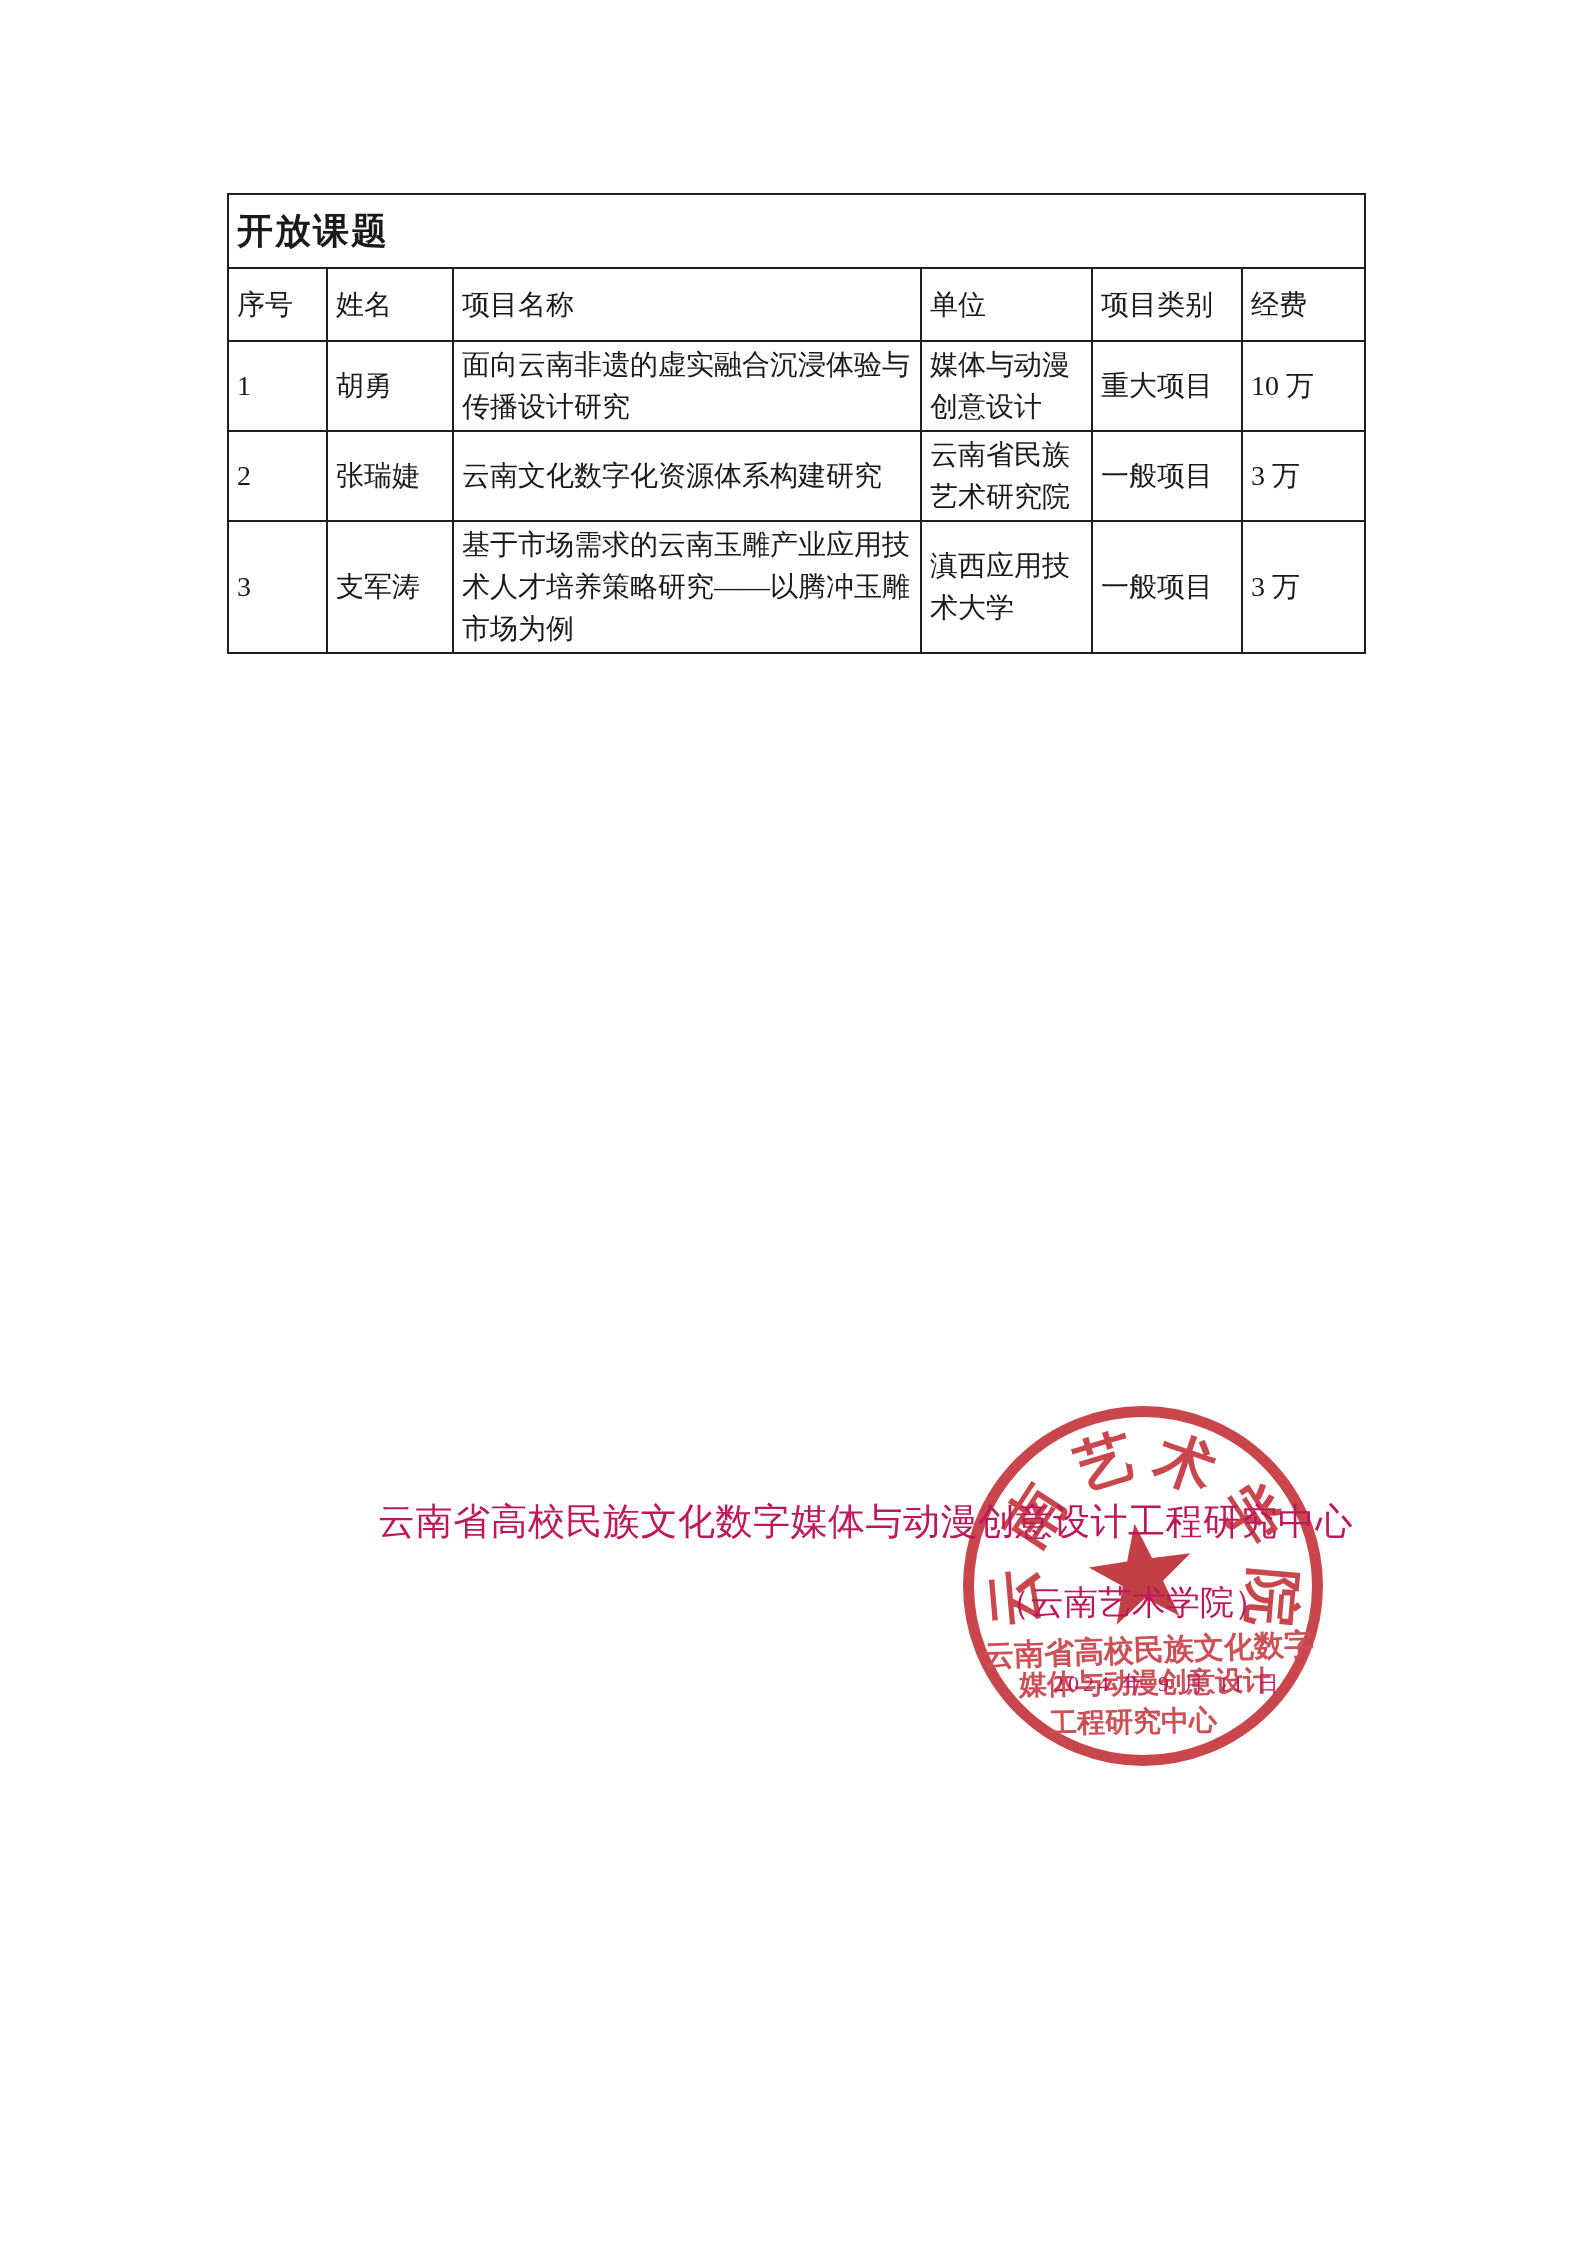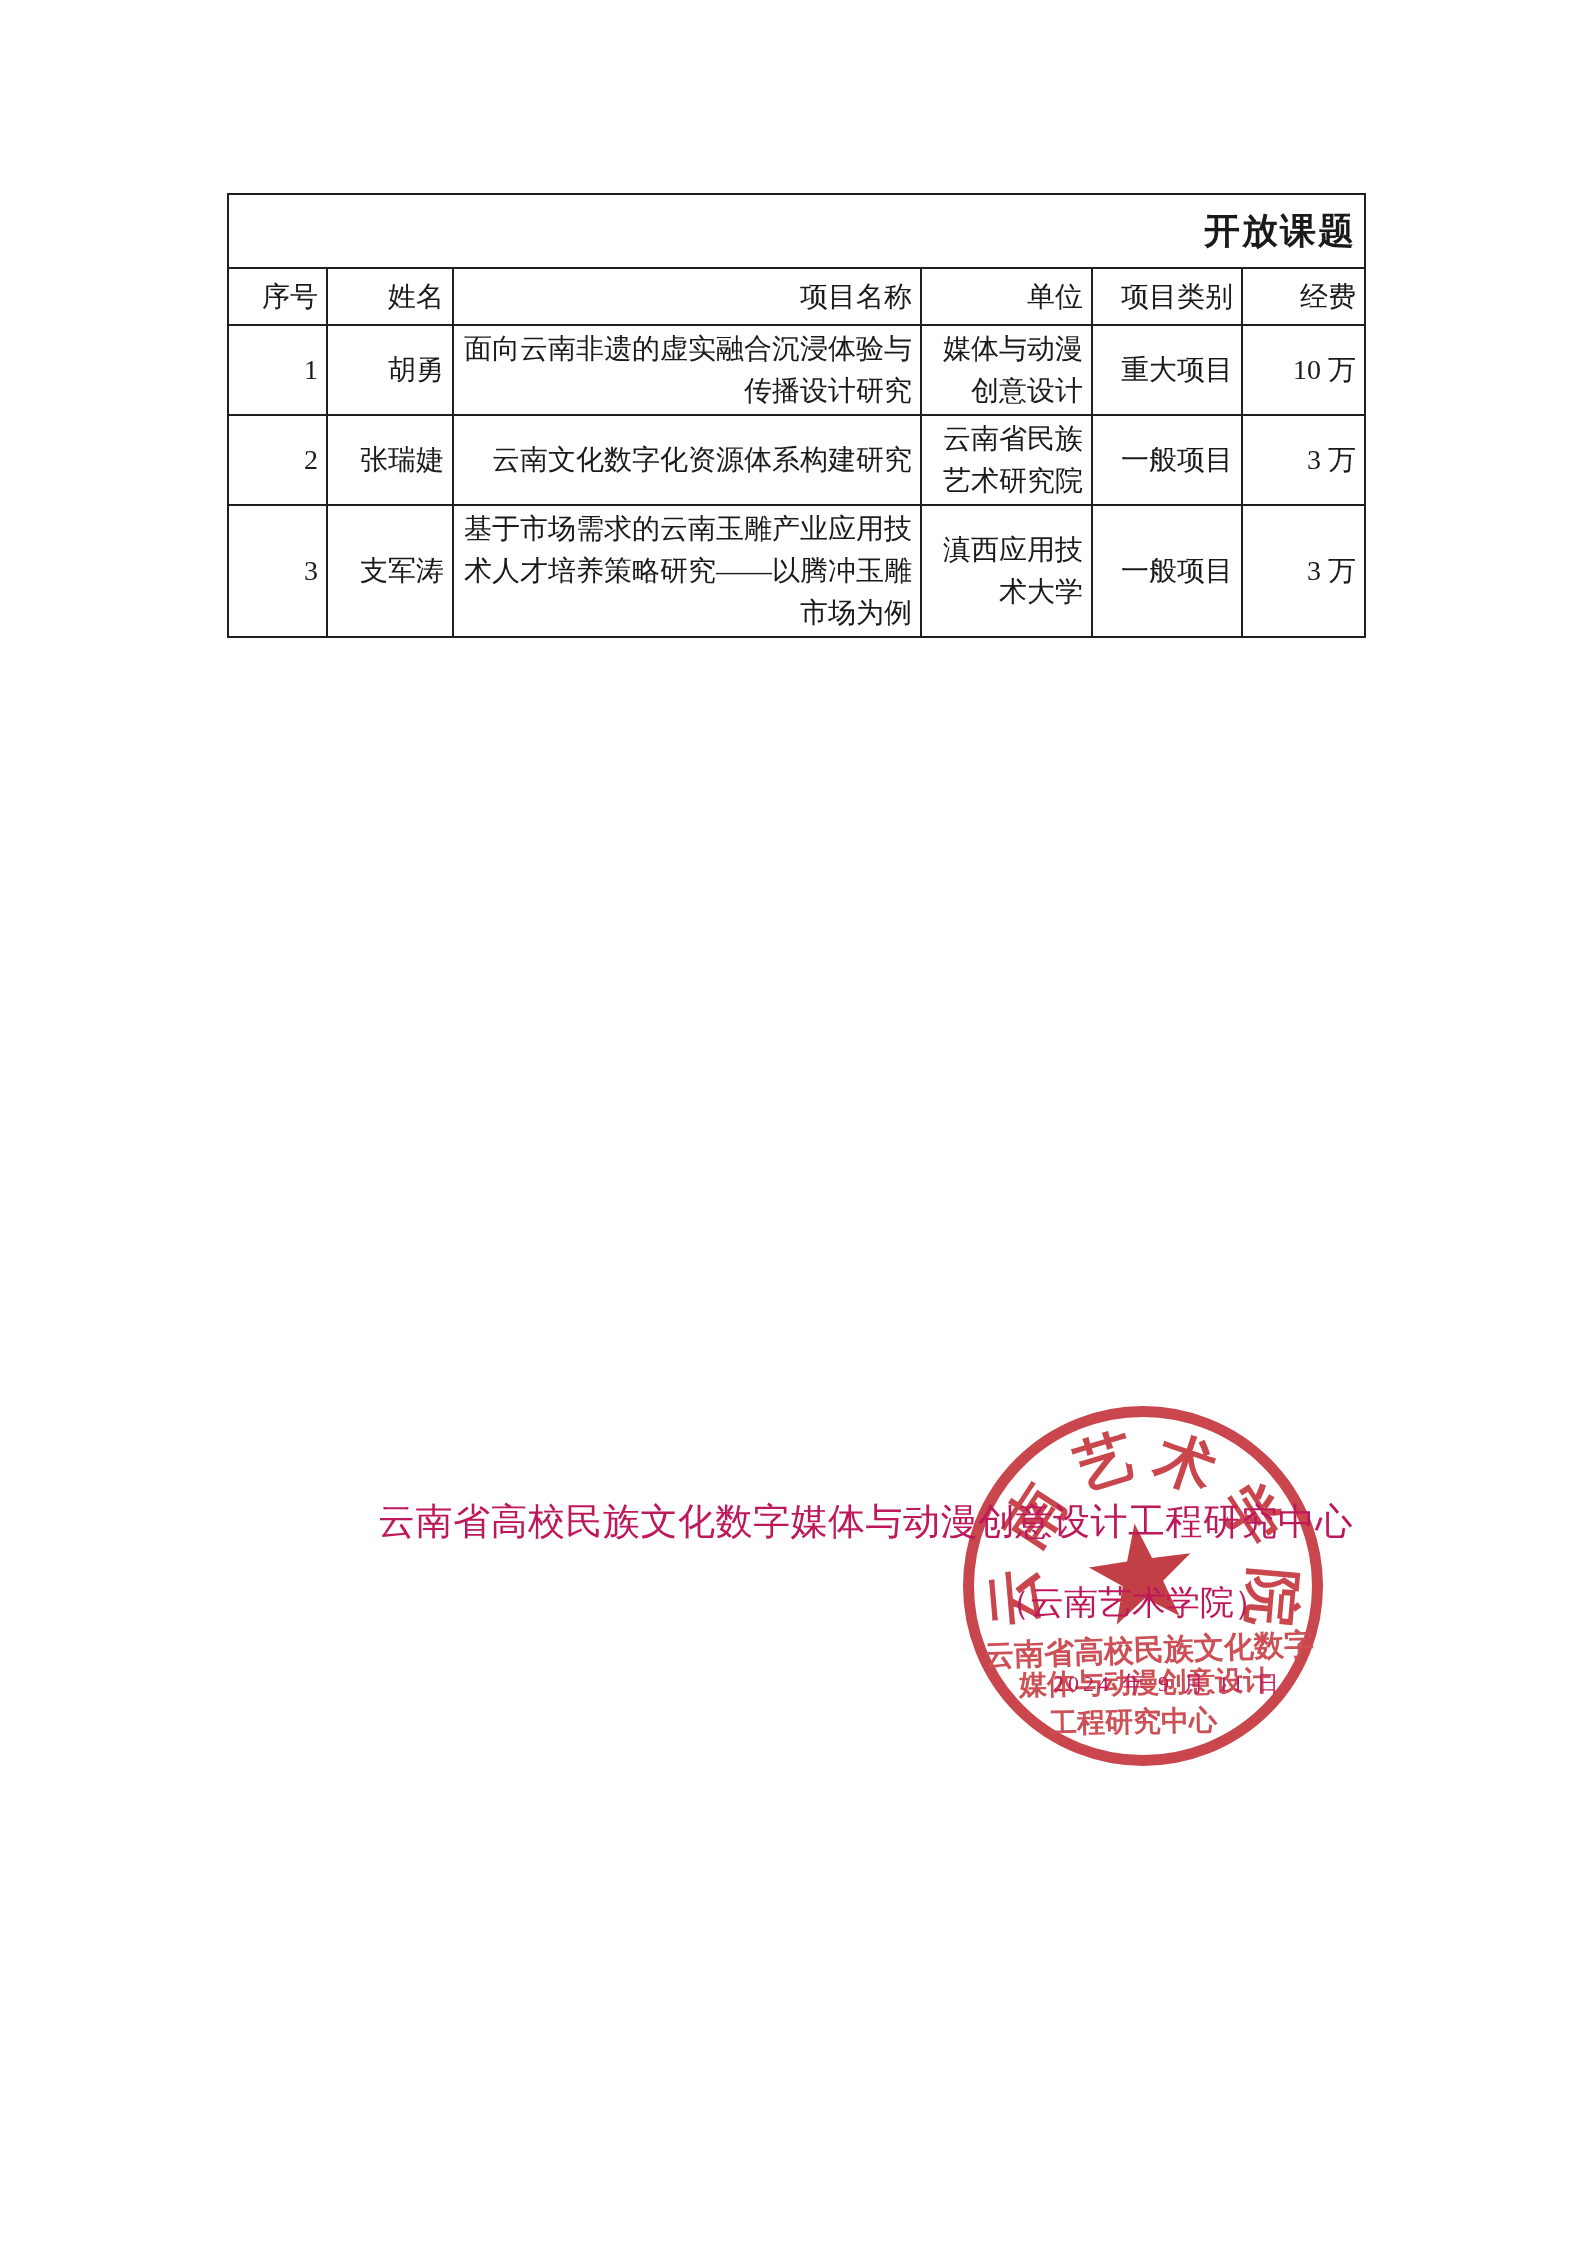--- a/index.html
+++ b/index.html
@@ -13,21 +13,21 @@
   }
   
   .doc-table{
     position:absolute;left:227px;top:193px;
     width:1137px;
     border-collapse:collapse;
     table-layout:fixed;
   }
   .doc-table td{
     border:2px solid #1f1f1f;
-    text-align:right;vertical-align:middle;
+    text-align:left;vertical-align:middle;
     font-size:28px;line-height:1.5;
     padding:2px 8px;
     overflow:hidden;
   }
   .doc-table td.title-cell{
     font-size:36px;font-weight:bold;
     letter-spacing:2px;
   }
   
   .sig{
@@ -98,21 +98,21 @@
         <col style="width:126px">
         <col style="width:468px">
       <col style="width:171px">
         <col style="width:150px">
         <col style="width:123px">
     </colgroup>
     <tbody>
         <tr style="height:74px">
       <td colspan="6" class="title-cell">开放课题</td>
     </tr>
-    <tr style="height:57px">
+    <tr style="height:73px">
       <td>序号</td>
       <td>姓名</td>
       <td>项目名称</td>
       <td>单位</td>
       <td>项目类别</td>
       <td>经费</td>
     </tr>
     <tr style="height:90px">
       <td>1</td>
       <td>胡勇</td>

